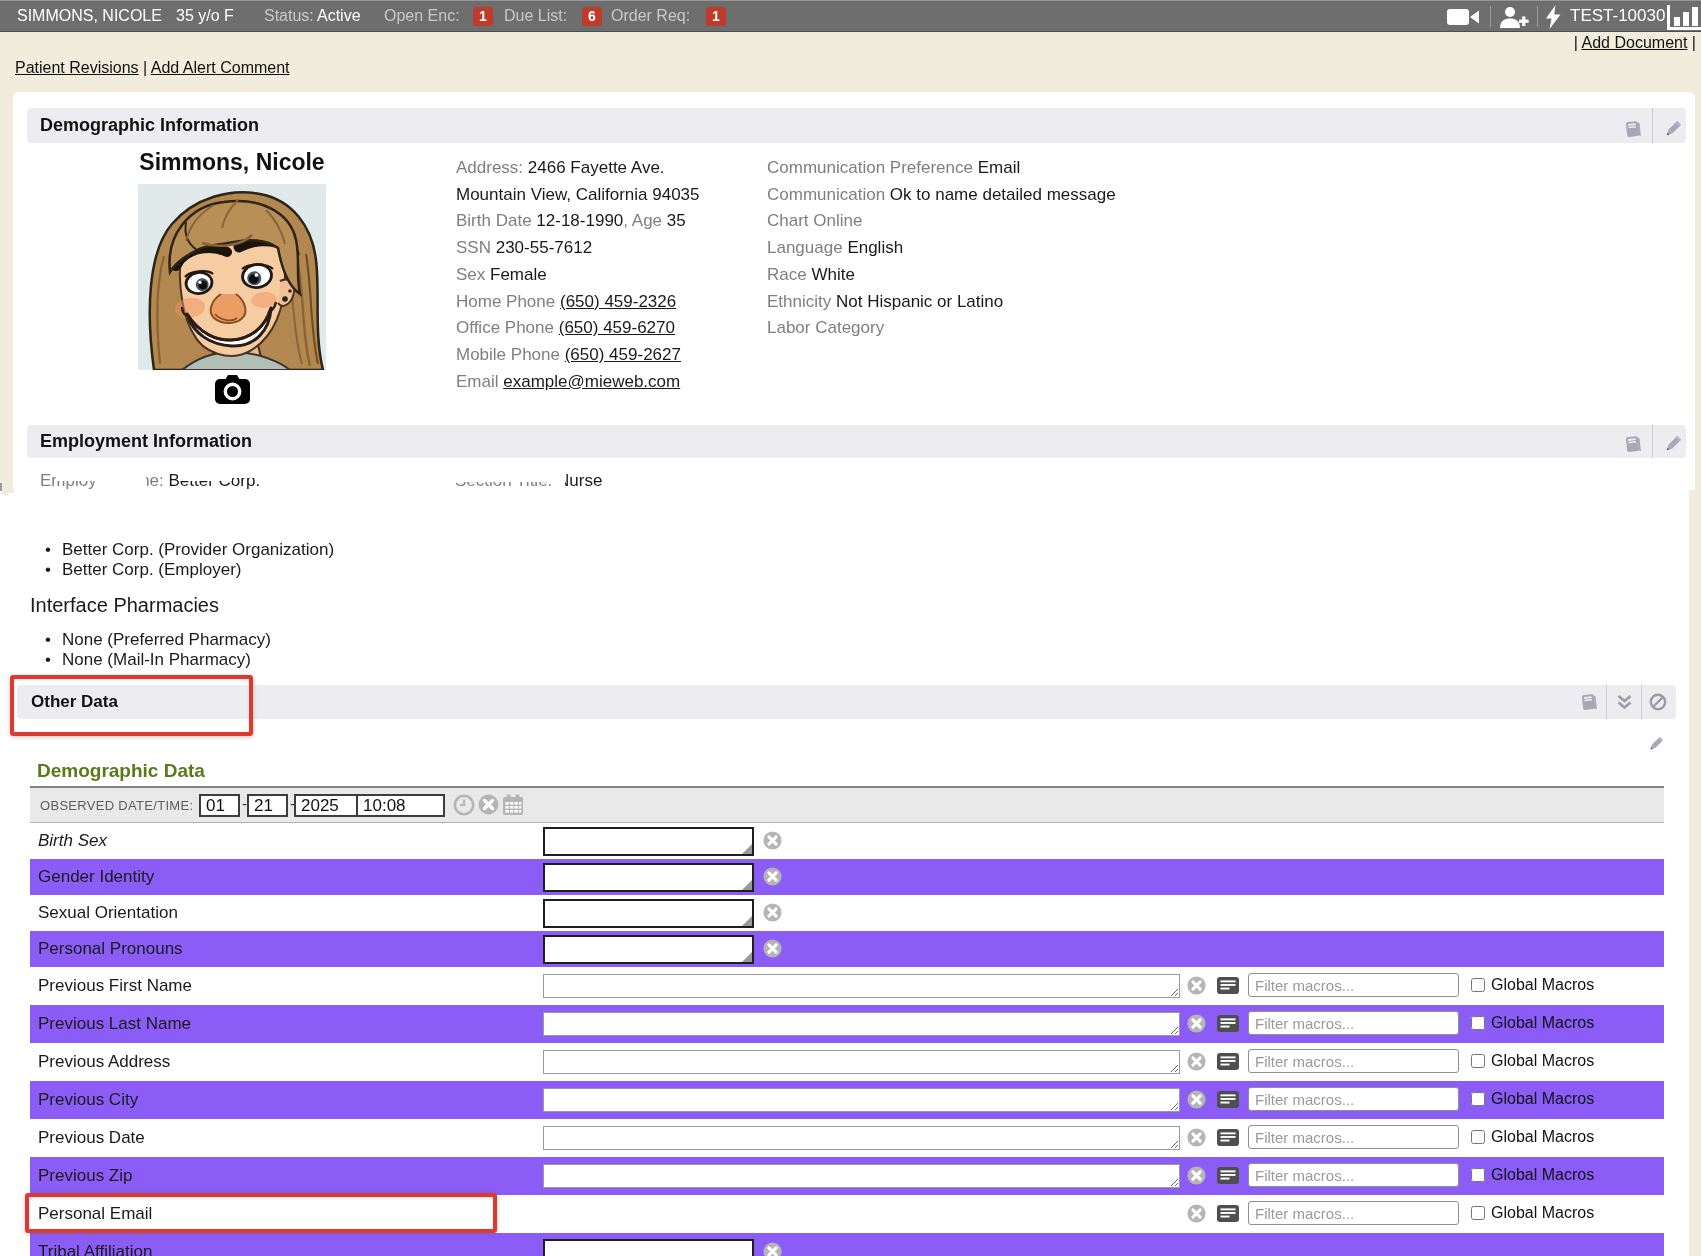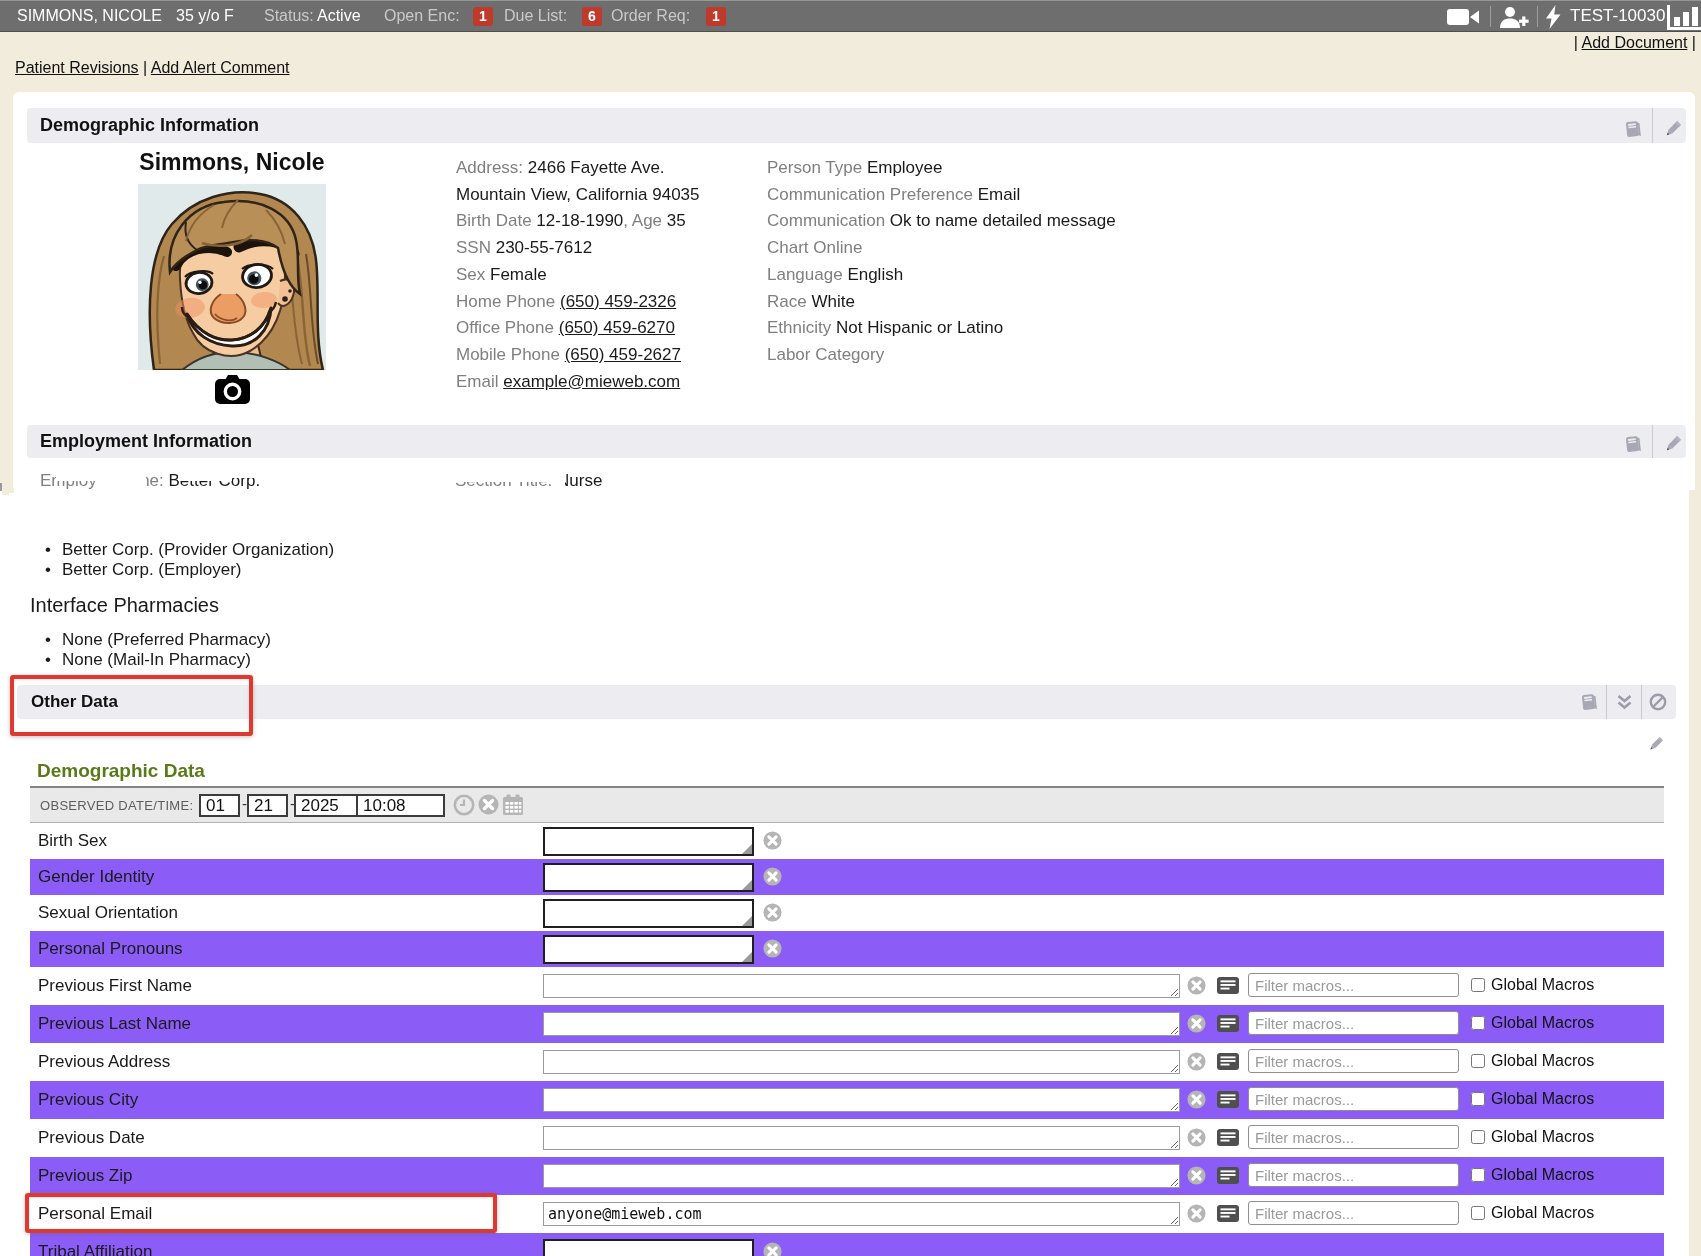--- a/index.html
+++ b/index.html
@@ -292,21 +292,20 @@
   <div><span class="lbl">Birth Date</span> <span class="val">12-18-1990</span><span class="lbl">, Age</span> <span class="val">35</span></div>
   <div><span class="lbl">SSN</span> <span class="val">230-55-7612</span></div>
   <div><span class="lbl">Sex</span> <span class="val">Female</span></div>
   <div><span class="lbl">Home Phone</span> <a>(650) 459-2326</a></div>
   <div><span class="lbl">Office Phone</span> <a>(650) 459-6270</a></div>
   <div><span class="lbl">Mobile Phone</span> <a>(650) 459-2627</a></div>
   <div><span class="lbl">Email</span> <a>example@mieweb.com</a></div>
 </div>
 
 <div id="demo-right" class="demo-col">
-  <div><span class="lbl">Person Type</span> <span class="val">Employee</span></div>
   <div><span class="lbl">Communication Preference</span> <span class="val">Email</span></div>
   <div><span class="lbl">Communication</span> <span class="val">Ok to name detailed message</span></div>
   <div><span class="lbl">Chart Online</span></div>
   <div><span class="lbl">Language</span> <span class="val">English</span></div>
   <div><span class="lbl">Race</span> <span class="val">White</span></div>
   <div><span class="lbl">Ethnicity</span> <span class="val">Not Hispanic or Latino</span></div>
   <div><span class="lbl">Labor Category</span></div>
 </div>
 
 <div class="secbar abs" style="left:27px; top:425px; width:1659px; height:33px; line-height:33px;">
@@ -445,21 +444,21 @@
           <rect x="3.4" y="16" width="3.4" height="2.6"></rect>
           <rect x="7.9" y="16" width="3.4" height="2.6"></rect>
           <rect x="12.4" y="16" width="3.4" height="2.6"></rect>
           <rect x="16.9" y="16" width="2.4" height="2.6"></rect>
         </g>
       </svg>
   </span>
 </div>
 
 <div class="frow" style="top:823px; height:36px;">
-  <span class="flabel" style="top:8px;">Birth Sex</span>
+  <span class="flabel" style="top:8px;font-style:italic;">Birth Sex</span>
   <span class="combo" style="top:4px;"><input style=""><span class="corner"></span></span>
   <span class="fx" style="left:733px; top:8px;"><svg width="19" height="19" viewBox="0 0 21 21">
         <circle cx="10.5" cy="10.5" r="10" fill="#b5b5b5"></circle>
         <path d="M6.5 6.5 L14.5 14.5 M14.5 6.5 L6.5 14.5" stroke="#fff" stroke-width="3.4" stroke-linecap="round"></path>
       </svg></span>
 </div>
 <div class="frow alt" style="top:859px; height:36px;">
   <span class="flabel" style="top:8px;">Gender Identity</span>
   <span class="combo" style="top:4px;"><input style=""><span class="corner"></span></span>
   <span class="fx" style="left:733px; top:8px;"><svg width="19" height="19" viewBox="0 0 21 21">
@@ -581,21 +580,20 @@
         <rect x="3.5" y="3.4" width="15" height="1.9" fill="#fff"></rect>
         <rect x="3.5" y="7" width="15" height="1.9" fill="#fff"></rect>
         <rect x="3.5" y="10.6" width="9" height="1.9" fill="#fff"></rect>
       </svg></span>
   <input class="ffilter" style="top: 6px;" placeholder="Filter macros...">
   <input type="checkbox" class="fcheck" style="top: 11px;">
   <span class="fgm" style="top:9px;">Global Macros</span>
 </div>
 <div class="frow" style="top:1195px; height:38px;">
   <span class="flabel" style="top:9px;">Personal Email</span>
-  <textarea class="ftextarea" style="top: 7px;">anyone@mieweb.com</textarea>
   <span class="fx" style="left:1157px; top:9px;"><svg width="19" height="19" viewBox="0 0 21 21">
         <circle cx="10.5" cy="10.5" r="10" fill="#b5b5b5"></circle>
         <path d="M6.5 6.5 L14.5 14.5 M14.5 6.5 L6.5 14.5" stroke="#fff" stroke-width="3.4" stroke-linecap="round"></path>
       </svg></span>
   <span class="fmacro" style="position:absolute; left:1187px; top:10px;"><svg width="22" height="17" viewBox="0 0 22 17">
         <rect x="0" y="0" width="22" height="17" rx="3" fill="#4f4f4f"></rect>
         <rect x="3.5" y="3.4" width="15" height="1.9" fill="#fff"></rect>
         <rect x="3.5" y="7" width="15" height="1.9" fill="#fff"></rect>
         <rect x="3.5" y="10.6" width="9" height="1.9" fill="#fff"></rect>
       </svg></span>

